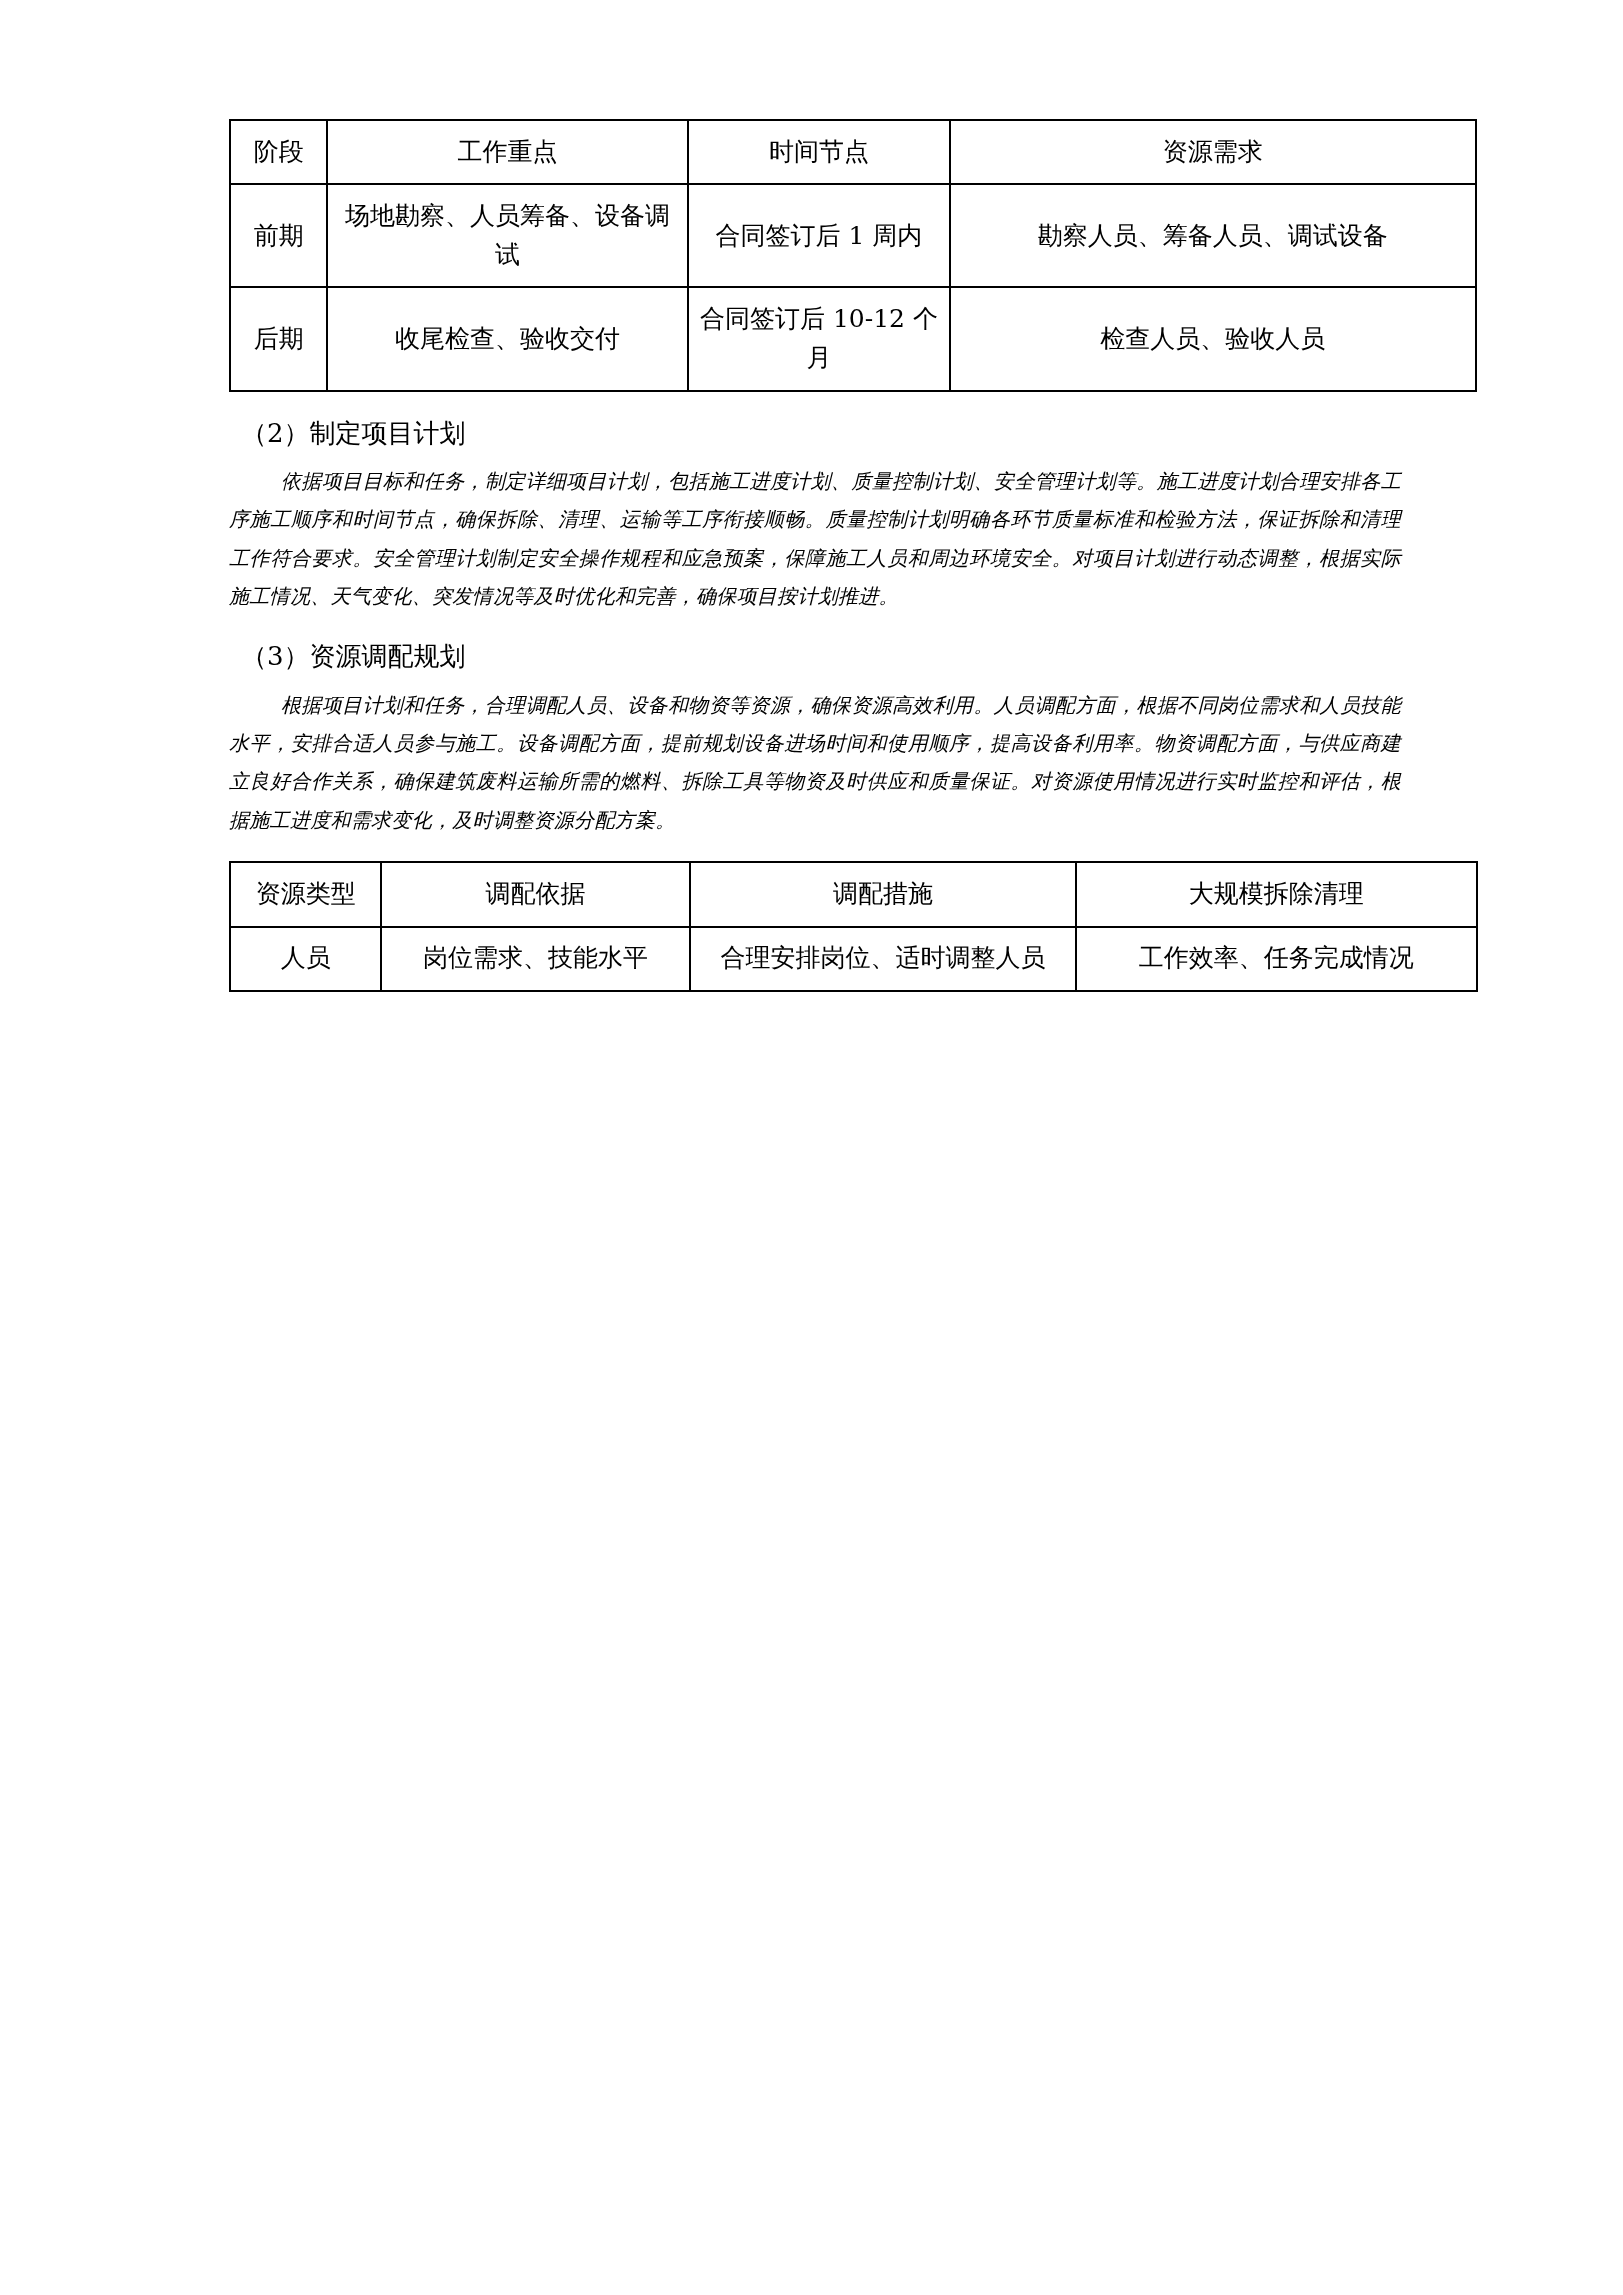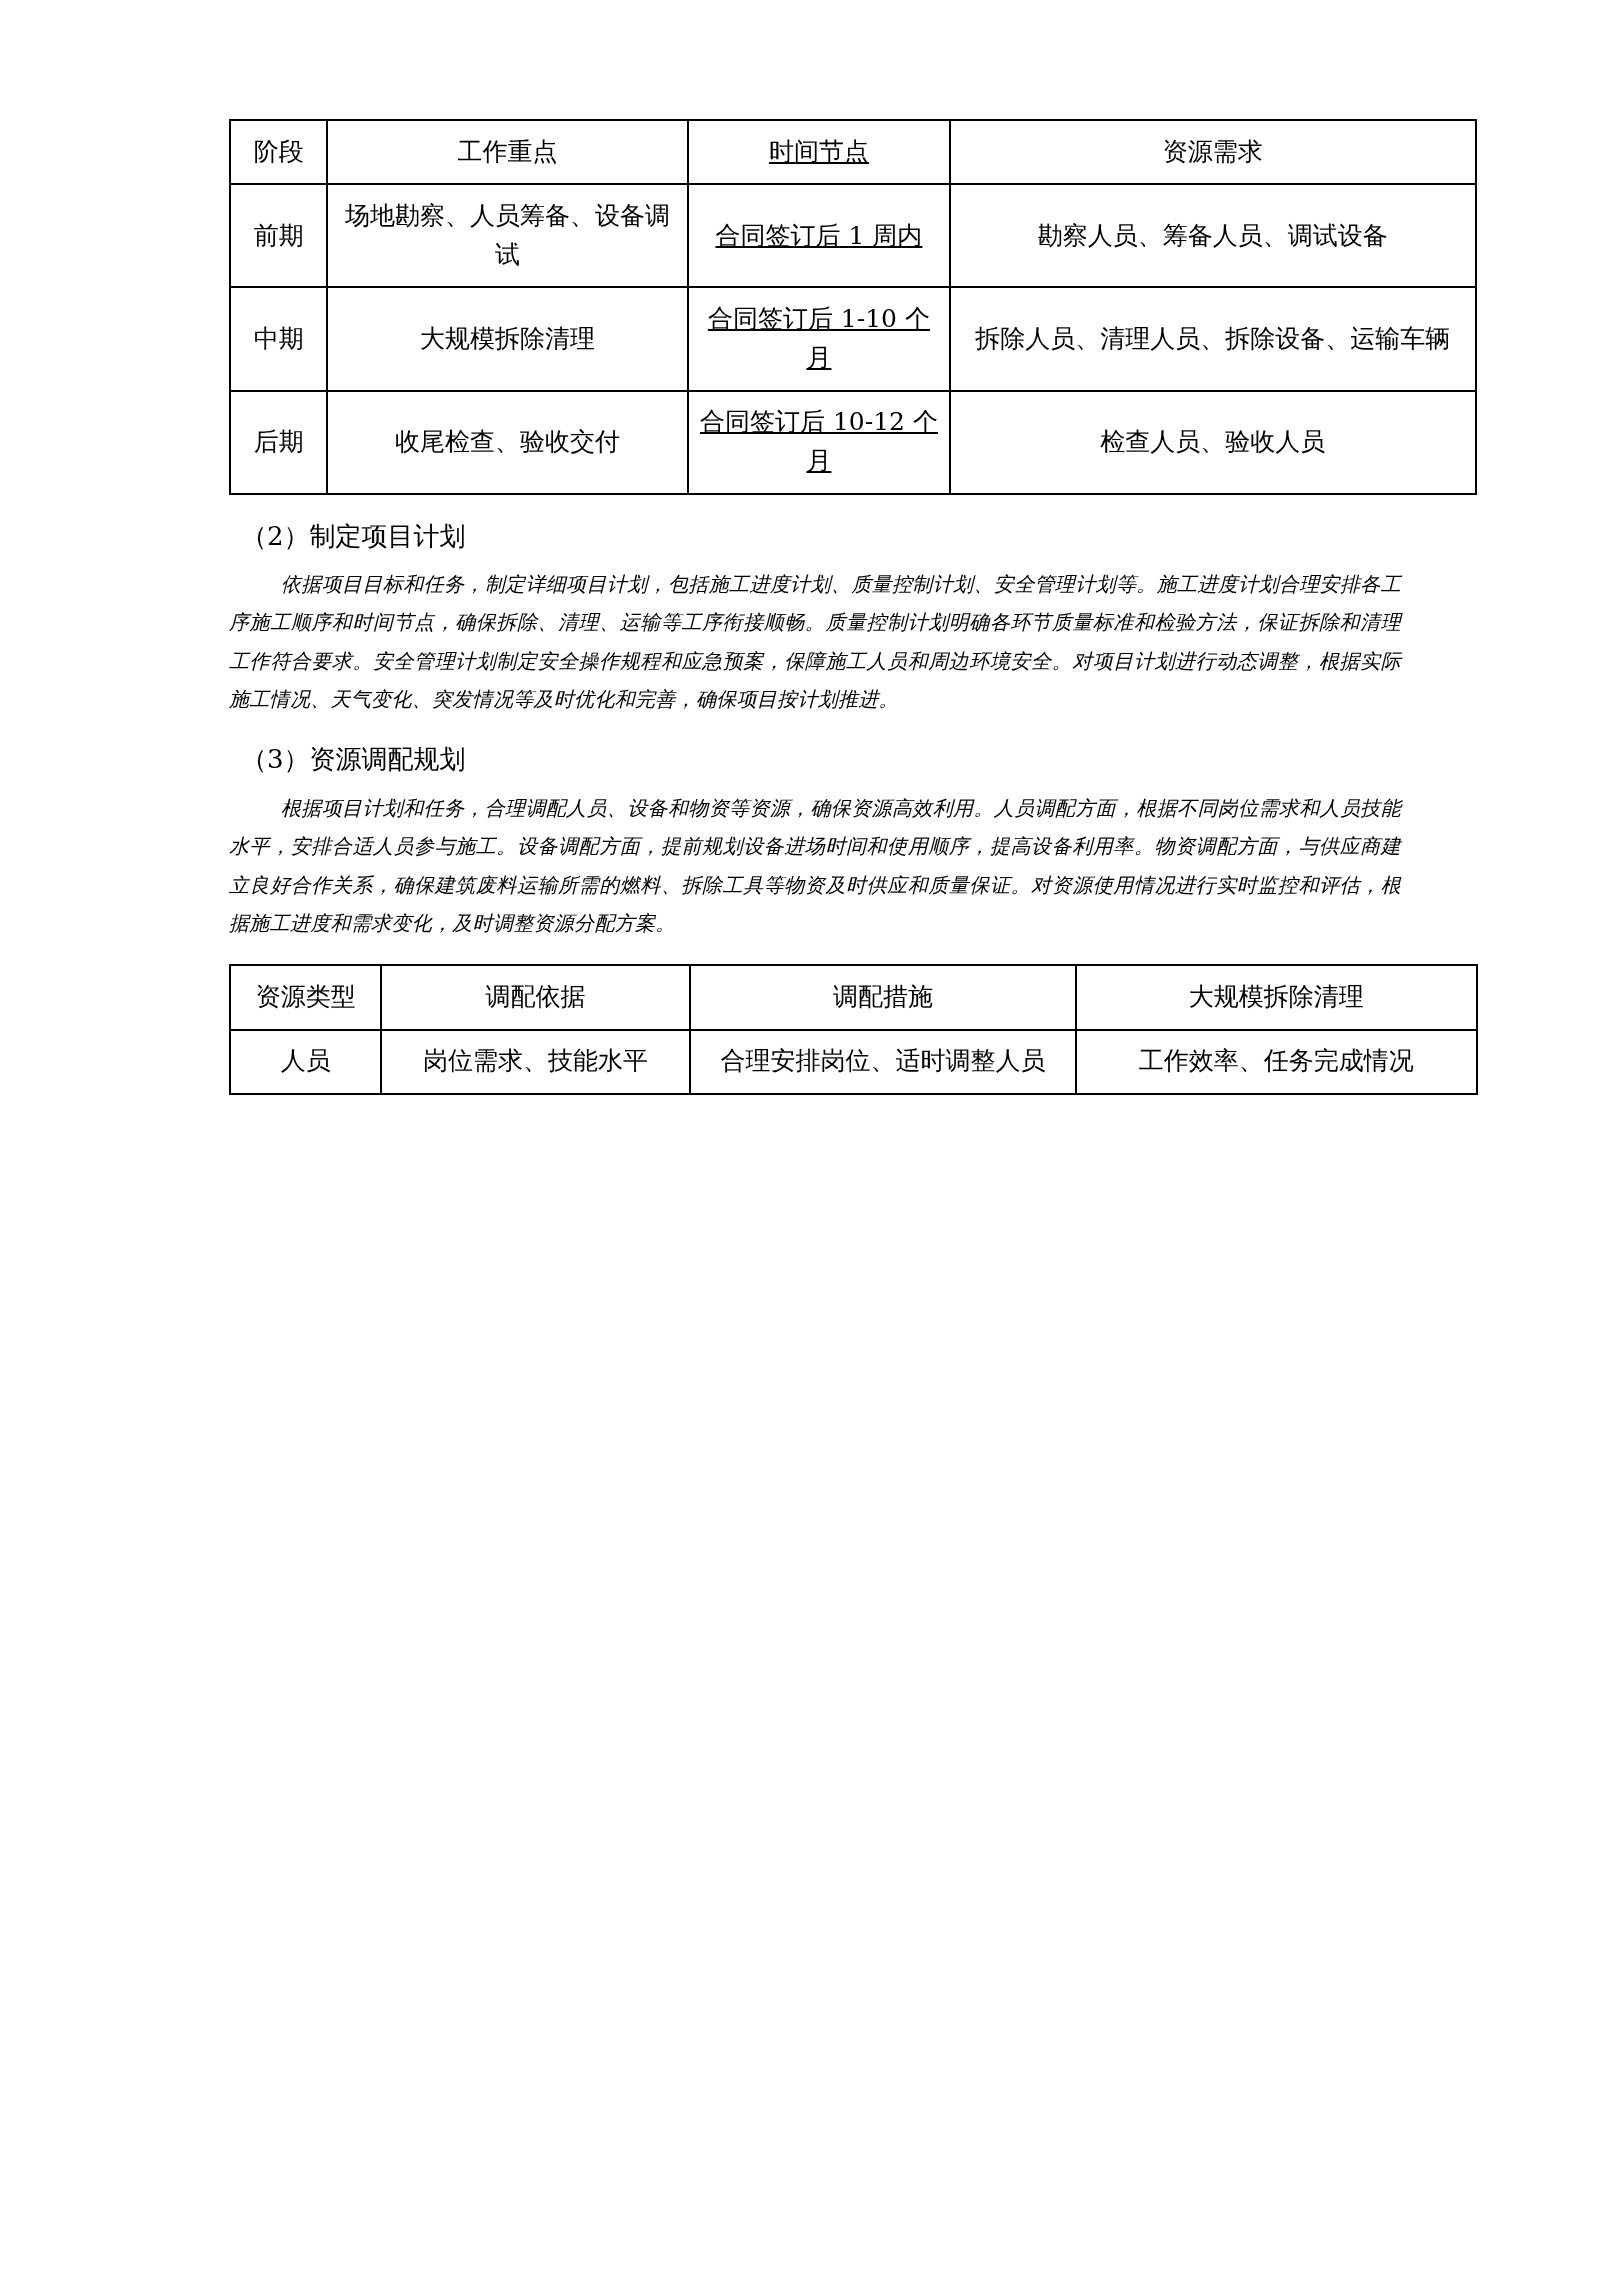--- a/index.html
+++ b/index.html
@@ -36,21 +36,20 @@
     font-family: "DejaVu Serif", "Liberation Serif", serif;
   }
   td.col-stage {
     width: 77px;
   }
   td.col-focus {
     width: 340px;
   }
   td.col-time {
     width: 242px;
-    text-decoration: underline;
   }
   td.col-res {
     width: 505px;
   }
   .t2 td.c1 { width: 131px; }
   .t2 td.c2 { width: 288px; }
   .t2 td.c3 { width: 366px; margin-top: 31px; }
   .t2 td.c4 { width: 380px; }
 
   .para-head {
@@ -85,26 +84,20 @@
         <td class="col-time">时间节点</td>
         <td class="col-res">资源需求</td>
       </tr>
       <tr>
         <td class="col-stage">前期</td>
         <td class="col-focus">场地勘察、人员筹备、设备调试</td>
         <td class="col-time">合同签订后 1 周内</td>
         <td class="col-res">勘察人员、筹备人员、调试设备</td>
       </tr>
       <tr>
-        <td class="col-stage">中期</td>
-        <td class="col-focus">大规模拆除清理</td>
-        <td class="col-time">合同签订后 1-10 个月</td>
-        <td class="col-res">拆除人员、清理人员、拆除设备、运输车辆</td>
-      </tr>
-      <tr>
         <td class="col-stage">后期</td>
         <td class="col-focus">收尾检查、验收交付</td>
         <td class="col-time">合同签订后 10-12 个月</td>
         <td class="col-res">检查人员、验收人员</td>
       </tr>
     </tbody>
   </table>
 
   <p class="para-head">（2）制定项目计划</p>
   <p class="para-body">依据项目目标和任务，制定详细项目计划，包括施工进度计划、质量控制计划、安全管理计划等。施工进度计划合理安排各工序施工顺序和时间节点，确保拆除、清理、运输等工序衔接顺畅。质量控制计划明确各环节质量标准和检验方法，保证拆除和清理工作符合要求。安全管理计划制定安全操作规程和应急预案，保障施工人员和周边环境安全。对项目计划进行动态调整，根据实际施工情况、天气变化、突发情况等及时优化和完善，确保项目按计划推进。</p>

